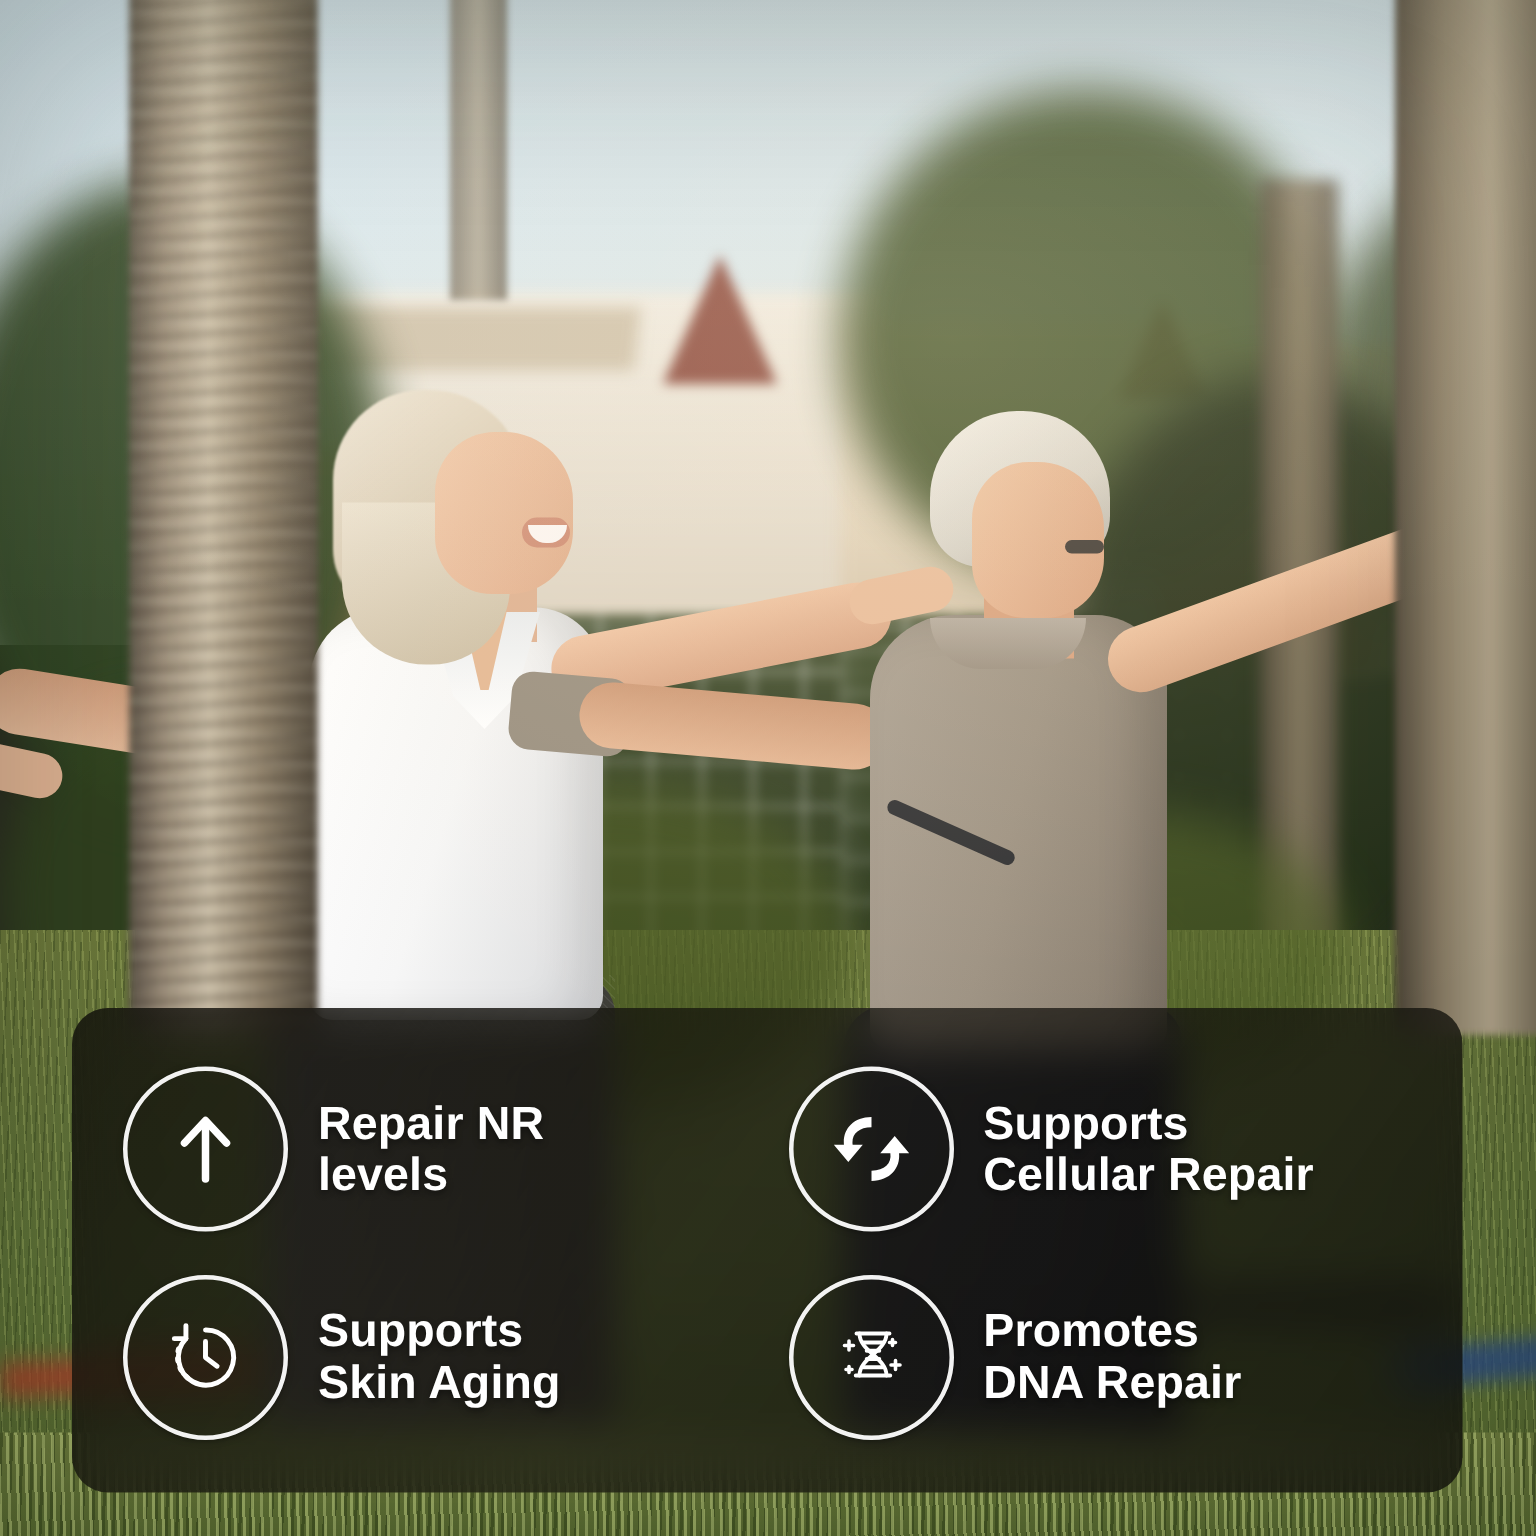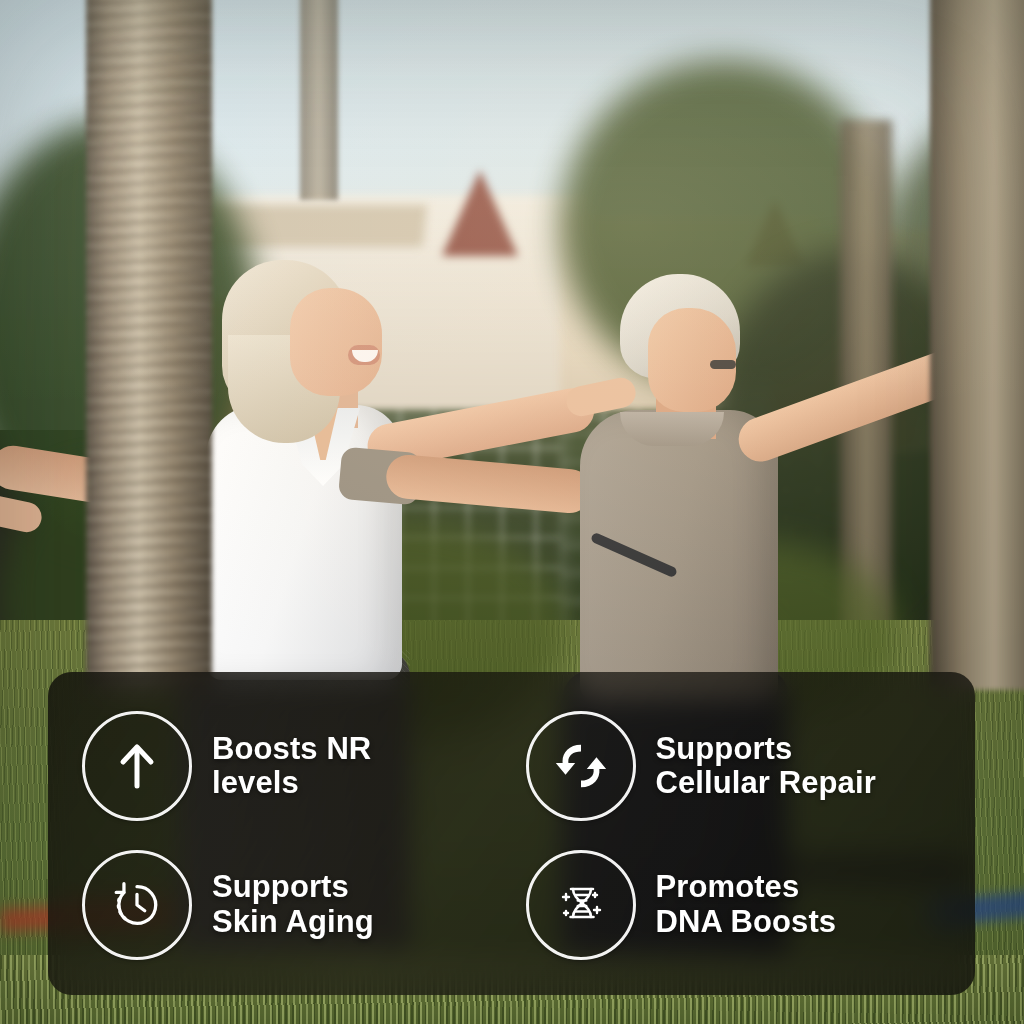--- a/index.html
+++ b/index.html
@@ -275,21 +275,21 @@
   <div class="card">
     <div class="grid">
 
       <div class="feat">
         <span class="ico">
           <svg width="60" height="60" viewBox="0 0 60 60" fill="none" stroke="#fff" stroke-width="5" stroke-linecap="round" stroke-linejoin="round">
             <path d="M30 50 V12"></path>
             <path d="M16 26 L30 11 L44 26"></path>
           </svg>
         </span>
-        <span class="feat-label">Boosts NR
+        <span class="feat-label">Repair NR
 levels</span>
       </div>
 
       <div class="feat">
         <span class="ico">
           <svg width="58" height="58" viewBox="0 0 60 60" fill="#fff">
             <path d="M30 8 C17 8 10 17 11 27 L4 27 L14 39 L24 27 L17 27
                      C16 20 21 15 30 15 Z"></path>
             <path d="M30 52 C43 52 50 43 49 33 L56 33 L46 21 L36 33 L43 33
                      C44 40 39 45 30 45 Z"></path>
@@ -322,19 +322,19 @@
             <path d="M24.5 20 H37.5 M26.8 25.5 H35.2 M26.8 31 H35.2 M24.5 36.5 H37.5"></path>
             <g stroke-width="2.4">
               <path d="M15 19 V25 M12 22 H18"></path>
               <path d="M46 32 V38 M43 35 H49"></path>
               <path d="M15 36 V40 M13 38 H17"></path>
               <path d="M44 18 V22 M42 20 H46"></path>
             </g>
           </svg>
         </span>
         <span class="feat-label">Promotes
-DNA Boosts</span>
+DNA Repair</span>
       </div>
 
     </div>
   </div>
 
 </div>
 
 </body></html>

